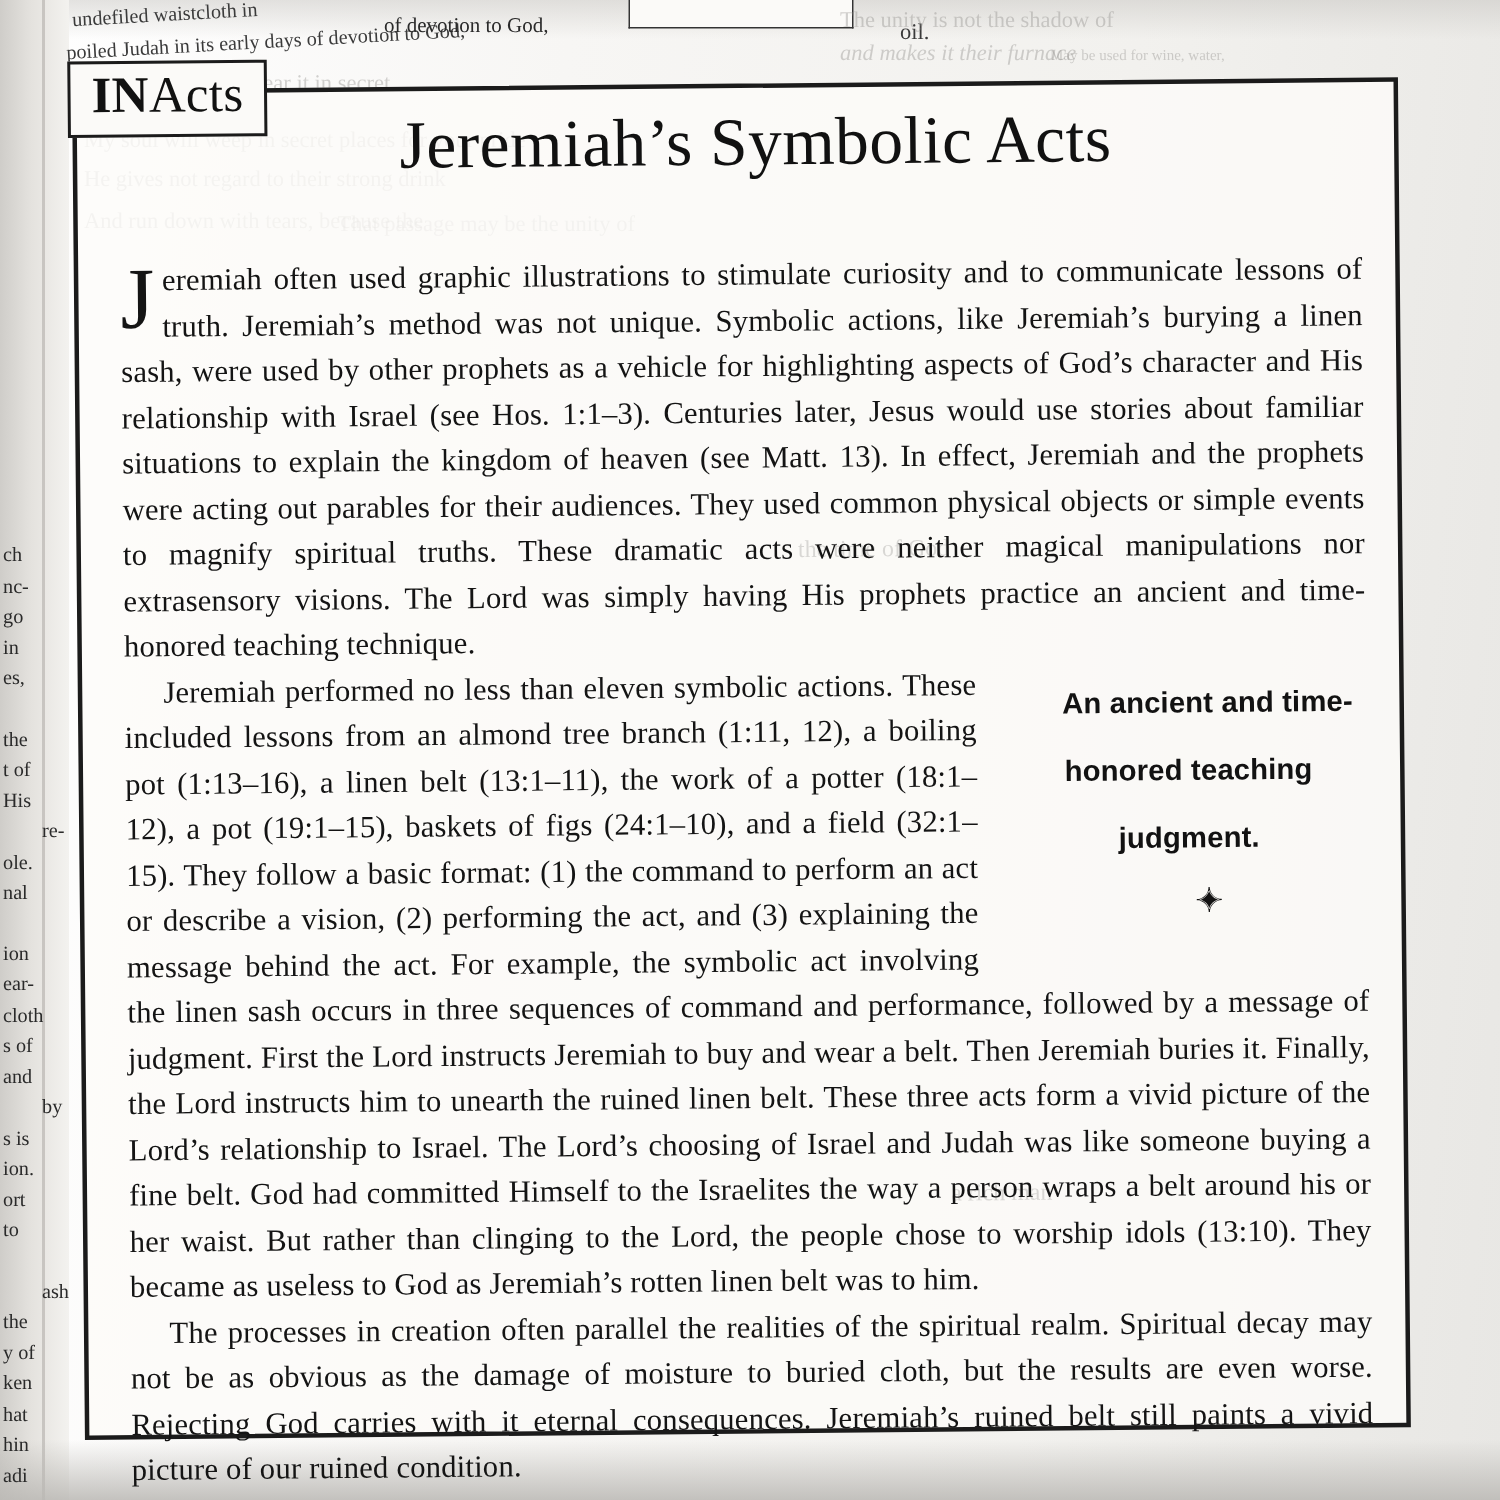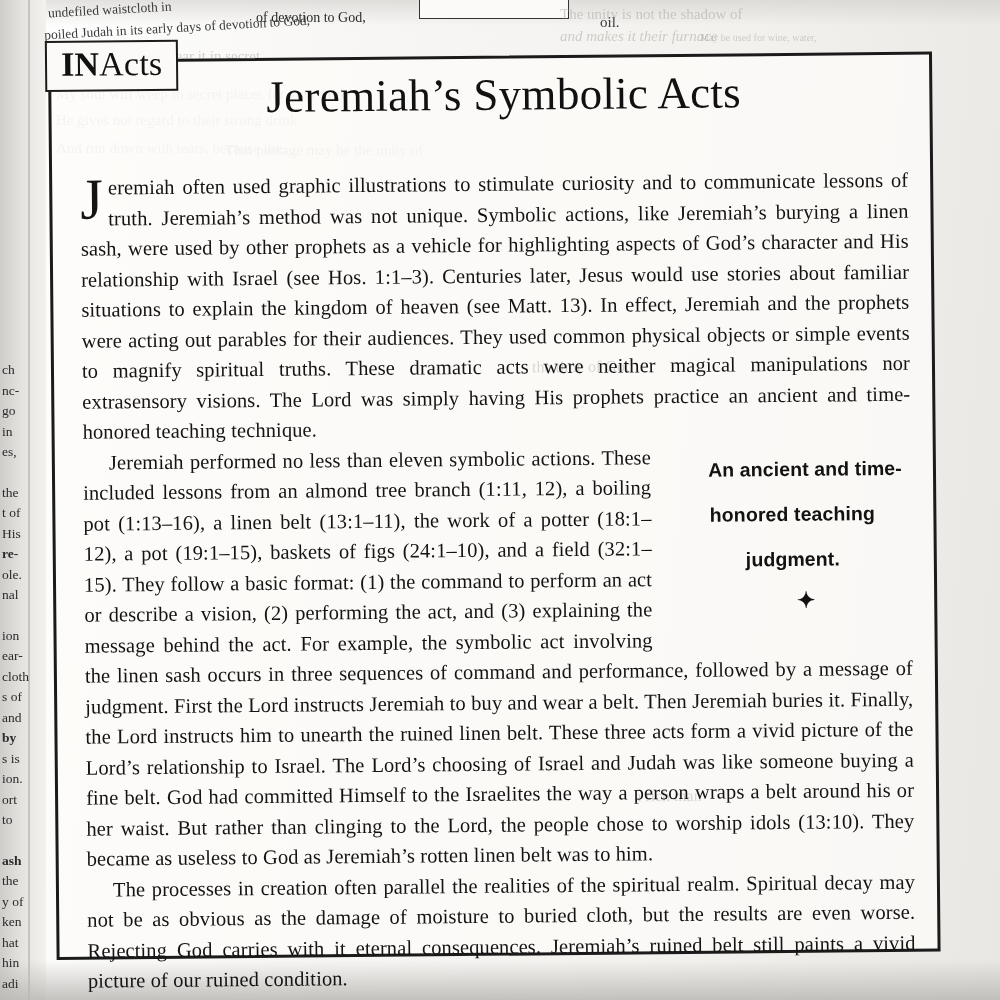--- a/index.html
+++ b/index.html
@@ -69,21 +69,21 @@
     left: 2px;
     top: 360px;
     width: 30px;
     font-size: 13.5px;
     line-height: 20.5px;
     color: #2a2a2a;
     text-align: left;
     font-family: "Liberation Serif", serif;
   }
   .left-col div { white-space: nowrap; }
-  .left-col .b { font-weight: bold; }
+  .left-col .b { font-weight: normal; margin-left: 26px; }
 
   .top-strip {
     position: absolute;
     left: 44px;
     top: 0;
     right: 0;
     height: 48px;
     font-size: 14px;
     color: #2e2e2e;
   }

